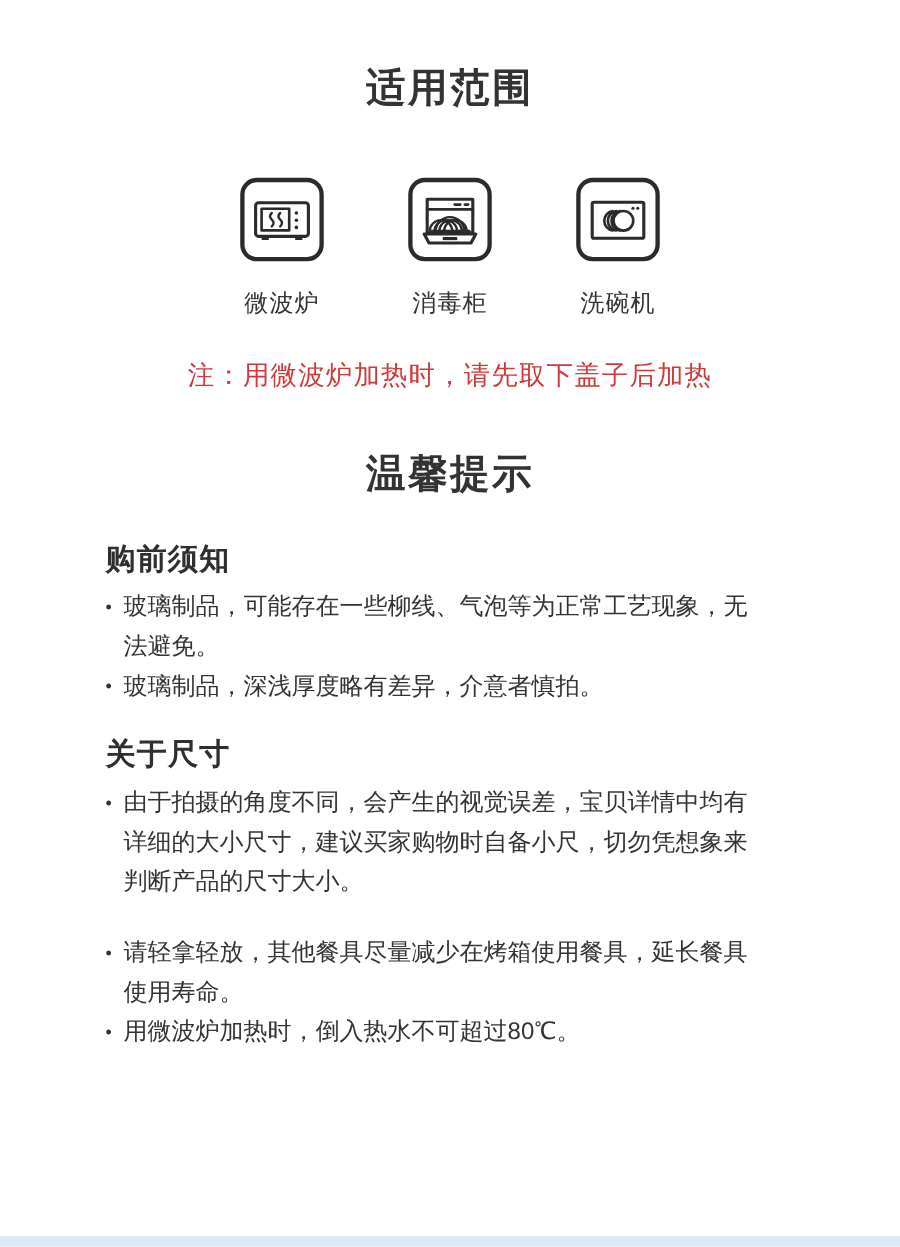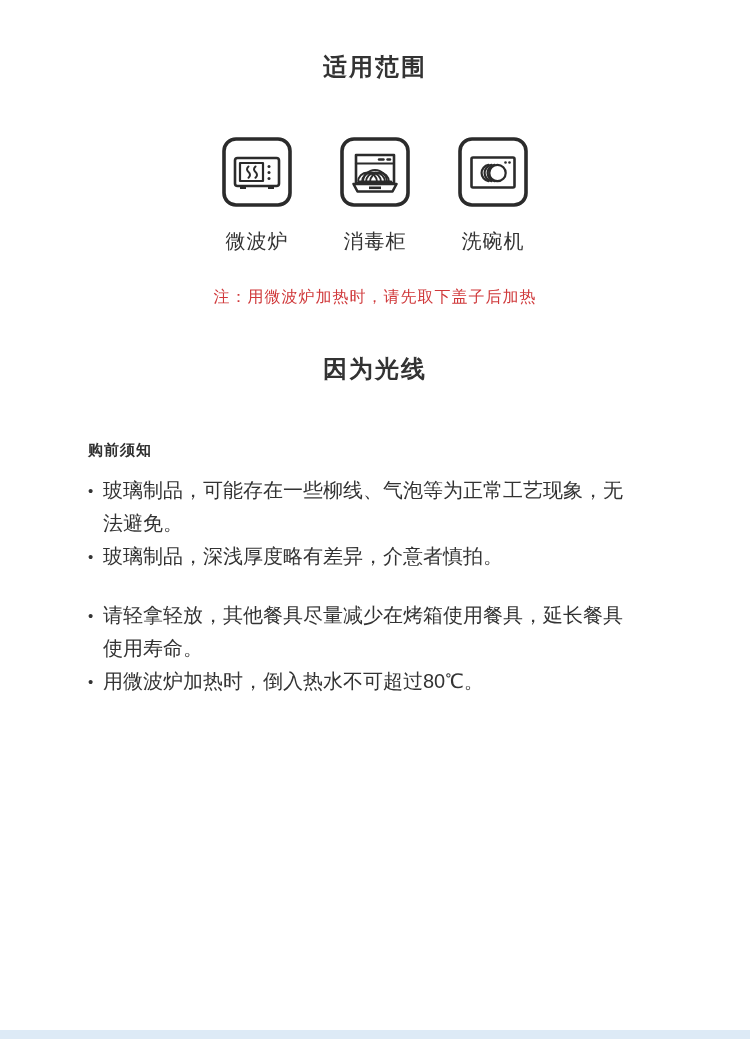--- a/index.html
+++ b/index.html
@@ -3,42 +3,42 @@
 <meta charset="utf-8">
 <style>
   html,body{margin:0;padding:0;}
   body{
     width:750px;height:1039px;background:#ffffff;overflow:hidden;
     font-family:"Liberation Sans",sans-serif;color:#333333;
   }
   .page{width:750px;height:1039px;display:flex;flex-direction:column;background:#fff;}
 
   .sec-title{
-    text-align:center;font-size:24px;font-weight:700;color:#333;
+    text-align:center;font-size:33px;font-weight:700;color:#333;
     letter-spacing:2px;line-height:1.25;
   }
   .title-1{margin-top:52px;}
   .title-2{margin-top:46px;}
 
   .icons-row{
-    margin-top:54px;display:flex;justify-content:center;gap:36px;
+    margin-top:54px;display:flex;justify-content:center;gap:58px;
   }
   .icon-cell{width:82px;display:flex;flex-direction:column;align-items:center;}
   .icon-box{width:72px;height:72px;}
   .icon-box svg{display:block;width:72px;height:72px;}
   .icon-label{margin-top:20px;font-size:20px;color:#333;letter-spacing:1px;white-space:nowrap;}
 
   .usage-note{
-    margin-top:32px;text-align:center;font-size:16px;color:#d0393b;letter-spacing:1px;
+    margin-top:32px;text-align:center;font-size:22px;color:#d0393b;letter-spacing:1px;
   }
 
   .tips-wrap{margin:36px 0 0 88px;width:552px;}
   .tip-section{margin-top:26px;}
   .tip-section:first-child{margin-top:0;}
-  .tip-heading{font-size:15px;font-weight:700;color:#2f2f2f;line-height:28px;margin:16px 0 10px 0;letter-spacing:1px;}
+  .tip-heading{font-size:25px;font-weight:700;color:#2f2f2f;line-height:28px;margin:0 0 10px 0;letter-spacing:1px;}
   .tip-bullet{
     position:relative;padding-left:15px;font-size:20px;line-height:33px;color:#333;
   }
   .tip-bullet::before{
     content:"•";position:absolute;left:0;top:0;font-size:15px;color:#333;
   }
 
   .bottom-bar{margin-top:auto;height:9px;width:750px;background:#ddeaf6;}
 </style>
 </head>
@@ -108,33 +108,37 @@
           <path d="M31.5 28.9 a 8.2 8.2 0 0 0 0 16.2" stroke-width="2.2"></path>
         </svg>
       </div>
       <div class="icon-label">洗碗机</div>
     </div>
 
   </div>
 
   <div class="usage-note">注：用微波炉加热时，请先取下盖子后加热</div>
 
-  <div class="sec-title title-2">因为光线</div>
+  <div class="sec-title title-2">温馨提示</div>
 
   <div class="tips-wrap">
 
     <div class="tip-section">
       <div class="tip-heading">购前须知</div>
       <div class="tip-bullet">玻璃制品，可能存在一些柳线、气泡等为正常工艺现象，无法避免。</div>
       <div class="tip-bullet">玻璃制品，深浅厚度略有差异，介意者慎拍。</div>
     </div>
 
     <div class="tip-section">
     </div>
 
+    <div class="tip-section">
+      <div class="tip-heading">关于尺寸</div>
+      <div class="tip-bullet">由于拍摄的角度不同，会产生的视觉误差，宝贝详情中均有详细的大小尺寸，建议买家购物时自备小尺，切勿凭想象来判断产品的尺寸大小。</div>
+    </div>
 
     <div class="tip-section">
       <div class="tip-bullet">请轻拿轻放，其他餐具尽量减少在烤箱使用餐具，延长餐具使用寿命。</div>
       <div class="tip-bullet">用微波炉加热时，倒入热水不可超过80℃。</div>
     </div>
 
   </div>
 
   <div class="bottom-bar"></div>
 

